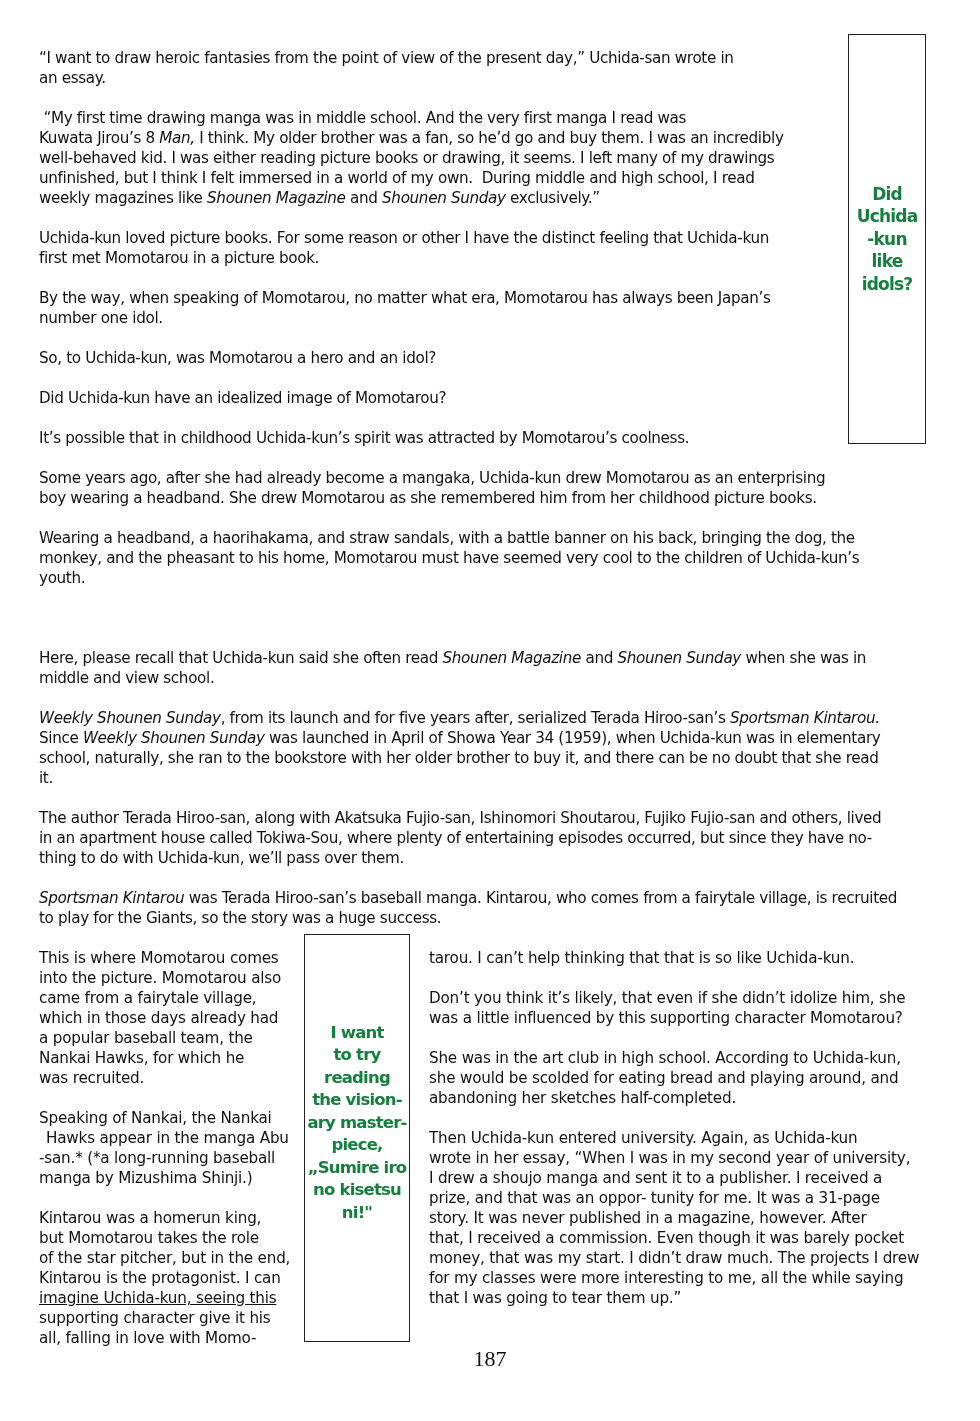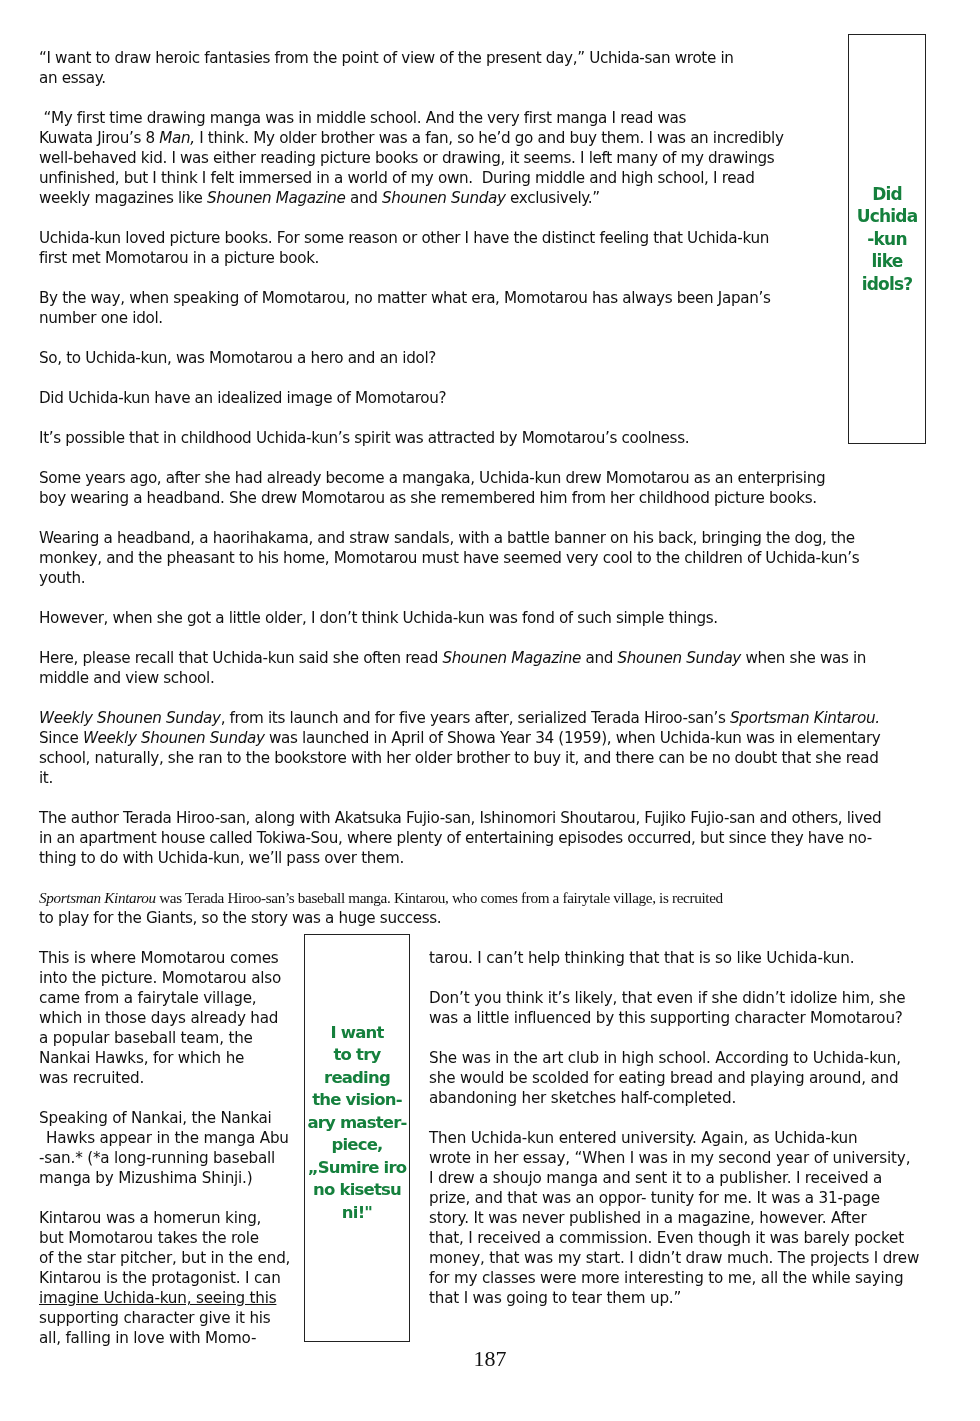--- a/index.html
+++ b/index.html
@@ -58,40 +58,37 @@
 
   <div class="p" style="left:39px; top:468px; width:900px;">
       <div style="white-space: pre;">Some years ago, after she had already become a mangaka, Uchida-kun drew Momotarou as an enterprising</div>
       <div style="white-space: pre;">boy wearing a headband. She drew Momotarou as she remembered him from her childhood picture books.</div>
     </div>
   <div class="p" style="left:39px; top:528px; width:900px;">
       <div style="white-space: pre;">Wearing a headband, a haorihakama, and straw sandals, with a battle banner on his back, bringing the dog, the</div>
       <div style="white-space: pre;">monkey, and the pheasant to his home, Momotarou must have seemed very cool to the children of Uchida-kun’s</div>
       <div style="white-space: pre;">youth.</div>
     </div>
-  <div class="p" style="left:39px; top:608px; width:900px;">
-      <div style="white-space: pre;">However, when she got a little older, I don’t think Uchida-kun was fond of such simple things.</div>
-    </div>
   <div class="p" style="left:39px; top:648px; width:900px;">
       <div style="white-space: pre;">Here, please recall that Uchida-kun said she often read <i>Shounen Magazine</i> and <i>Shounen Sunday</i> when she was in</div>
       <div style="white-space: pre;">middle and view school.</div>
     </div>
   <div class="p" style="left:39px; top:708px; width:900px;">
       <div style="white-space: pre;"><i>Weekly Shounen Sunday</i>, from its launch and for five years after, serialized Terada Hiroo-san’s <i>Sportsman Kintarou.</i></div>
       <div style="white-space: pre;">Since <i>Weekly Shounen Sunday</i> was launched in April of Showa Year 34 (1959), when Uchida-kun was in elementary</div>
       <div style="white-space: pre;">school, naturally, she ran to the bookstore with her older brother to buy it, and there can be no doubt that she read</div>
       <div style="white-space: pre;">it.</div>
     </div>
   <div class="p" style="left:39px; top:808px; width:900px;">
       <div style="white-space: pre;">The author Terada Hiroo-san, along with Akatsuka Fujio-san, Ishinomori Shoutarou, Fujiko Fujio-san and others, lived</div>
       <div style="white-space: pre;">in an apartment house called Tokiwa-Sou, where plenty of entertaining episodes occurred, but since they have no-</div>
       <div style="white-space: pre;">thing to do with Uchida-kun, we’ll pass over them.</div>
     </div>
   <div class="p" style="left:39px; top:888px; width:900px;">
-      <div style="white-space: pre; font-family: Liberation Serif, serif;"><i>Sportsman Kintarou</i> was Terada Hiroo-san’s baseball manga. Kintarou, who comes from a fairytale village, is recruited</div>
+      <div style="white-space: pre;"><i>Sportsman Kintarou</i> was Terada Hiroo-san’s baseball manga. Kintarou, who comes from a fairytale village, is recruited</div>
       <div style="white-space: pre;">to play for the Giants, so the story was a huge success.</div>
     </div>
 
   <div class="p narrow" style="left:39px; top:948px; width:265px;">
       <div style="white-space: pre;">This is where Momotarou comes</div>
       <div style="white-space: pre;">into the picture. Momotarou also</div>
       <div style="white-space: pre;">came from a fairytale village,</div>
       <div style="white-space: pre;">which in those days already had</div>
       <div style="white-space: pre;">a popular baseball team, the</div>
       <div style="white-space: pre;">Nankai Hawks, for which he</div>

